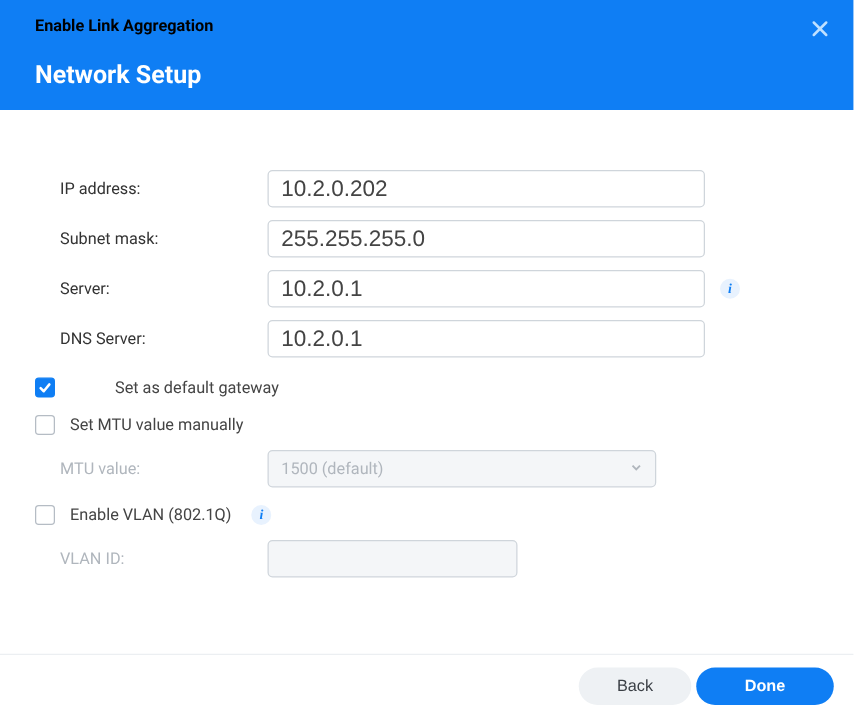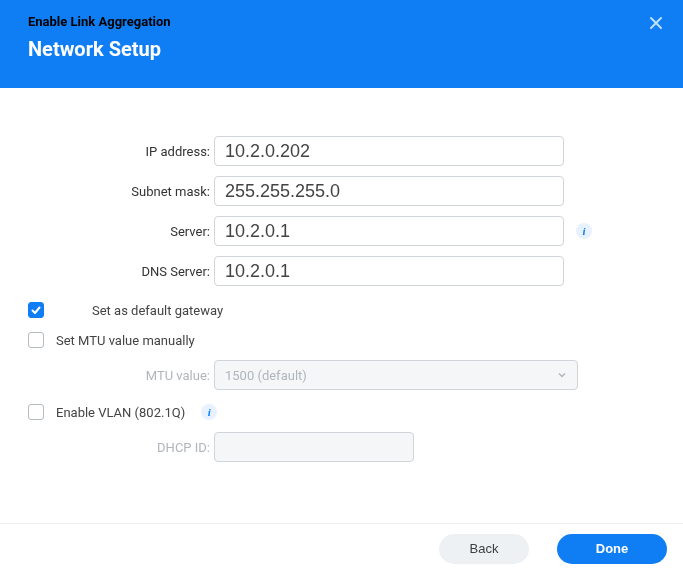--- a/index.html
+++ b/index.html
@@ -17,61 +17,61 @@
   }
   .header-title {
     font-size: 13px; font-weight: 700; color: #000000; padding-top: 14px;
   }
   .close {
     position: absolute; top: 12px; right: 16px; width: 22px; height: 22px; cursor: pointer;
     display:flex;align-items:center;justify-content:center;
   }
   .close svg { stroke: #bfe0ff; }
   .page-title {
-    font-size: 20px; font-weight: 700; margin-top: 8px;
+    font-size: 20px; font-weight: 700; margin-top: 18px;
   }
   .body {
     padding: 30px 28px 0 28px;
     font-size: 13px;
     color: #444;
   }
   .radio-row, .check-row { display:flex; align-items:center; margin-bottom: 0; }
   .radio-row { gap:12px; }
   .radio-group > .radio-row + .radio-row { margin-top: 22px; }
   .radio-outer {
     width:16px;height:16px;border:1px solid #b5bcc4;border-radius:50%;display:flex;align-items:center;justify-content:center;background:#fff;cursor:pointer;flex:0 0 16px;
   }
   .radio-outer.sel { border-color:#0f7ef4; }
   .radio-inner { width:8px;height:8px;border-radius:50%;background:#0f7ef4; }
   .field-block { margin-top: 18px; padding-left: 20px; }
   .field-row { display:flex; align-items:center; margin-bottom: 10px; gap:4px;}
-  .field-label { width: 162px; color:#333;text-align:right; }
+  .field-label { width: 162px; color:#333; }
   .field-label.disabled { color:#b0b6bd; }
   .text-input {
     height: 30px; width: 350px; border:1px solid #cfd5db; border-radius:4px; padding:0 10px; font-size:18px; color:#444; background:#fff;
   }
   .text-input.disabled { background:#f4f6f8; color:#b0b6bd; }
   .text-input.small { width:200px; }
   .info-icon {
     width:16px;height:16px;border-radius:50%;background:#e8f2fe;color:#0f7ef4;font-size:11px;font-weight:700;display:flex;align-items:center;justify-content:center;margin-left:8px;cursor:pointer;font-style:italic;font-family:Georgia,serif;
   }
   .checkbox {
     width:16px;height:16px;border:1px solid #b5bcc4;border-radius:3px;background:#fff;cursor:pointer;display:flex;align-items:center;justify-content:center;flex:0 0 16px;
   }
   .checkbox.checked { background:#0f7ef4;border-color:#0f7ef4; }
   .checkbox.checked svg { display:block; }
   .checkbox svg { display:none; stroke:#fff; }
   .check-row { gap:12px; margin-top: 10px;}
   .check-row.first { margin-top: 16px; gap: 48px;}
   .select {
-    height:30px;width:364px;border:1px solid #cfd5db;border-radius:4px;background:#f4f6f8;color:#b0b6bd;display:flex;align-items:center;justify-content:space-between;padding:0 10px;font-size:13px;cursor:default;
+    height:30px;width:311px;border:1px solid #cfd5db;border-radius:4px;background:#f4f6f8;color:#b0b6bd;display:flex;align-items:center;justify-content:space-between;padding:0 10px;font-size:13px;cursor:default;
   }
   .select .chev svg{stroke:#b0b6bd;}
   .footer {
-    position:absolute; bottom:0; left:0; right:0; height:50px; border-top:1px solid #eceff2; display:flex; justify-content:flex-end; align-items:center; padding:0 16px; gap:28px;
+    position:absolute; bottom:0; left:0; right:0; height:50px; border-top:1px solid #eceff2; display:flex; justify-content:flex-end; align-items:center; padding:0 16px; gap:4px;
   }
   .btn {
     height:30px; min-width:110px; border-radius:15px; font-size:13px; display:flex;align-items:center;justify-content:center;cursor:pointer; border:none;
   }
   .btn-secondary { background:#eef1f4; color:#3a3f45; }
   .btn-primary { background:#0f7ef4; color:#fff; font-weight:600;}
   .section-gap { margin-top: 14px; }
 </style>
 </head>
 <body>
@@ -143,21 +143,21 @@
     <div class="check-row section-gap">
       <span class="checkbox">
         
       </span>
       <span>Enable VLAN (802.1Q)</span>
       <span class="info-icon" style="margin-left:4px;">i</span>
     </div>
 
     <div class="field-block" style="margin-top:12px;">
       <div class="field-row">
-        <div class="field-label disabled">DHCP ID:</div>
+        <div class="field-label disabled">VLAN ID:</div>
         <input class="text-input small disabled" disabled="" value="" style="">
       </div>
     </div>
 
   </div>
 
   <div class="footer">
     <button class="btn btn-secondary" style="min-width:90px;">Back</button>
     <button class="btn btn-primary">Done</button>
   </div>

